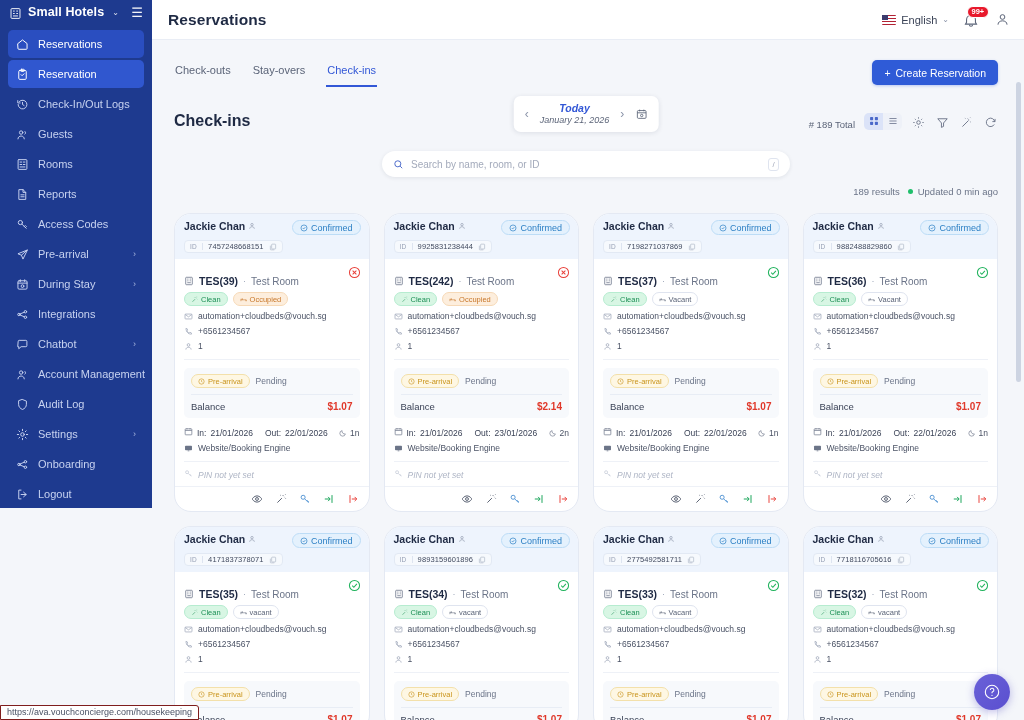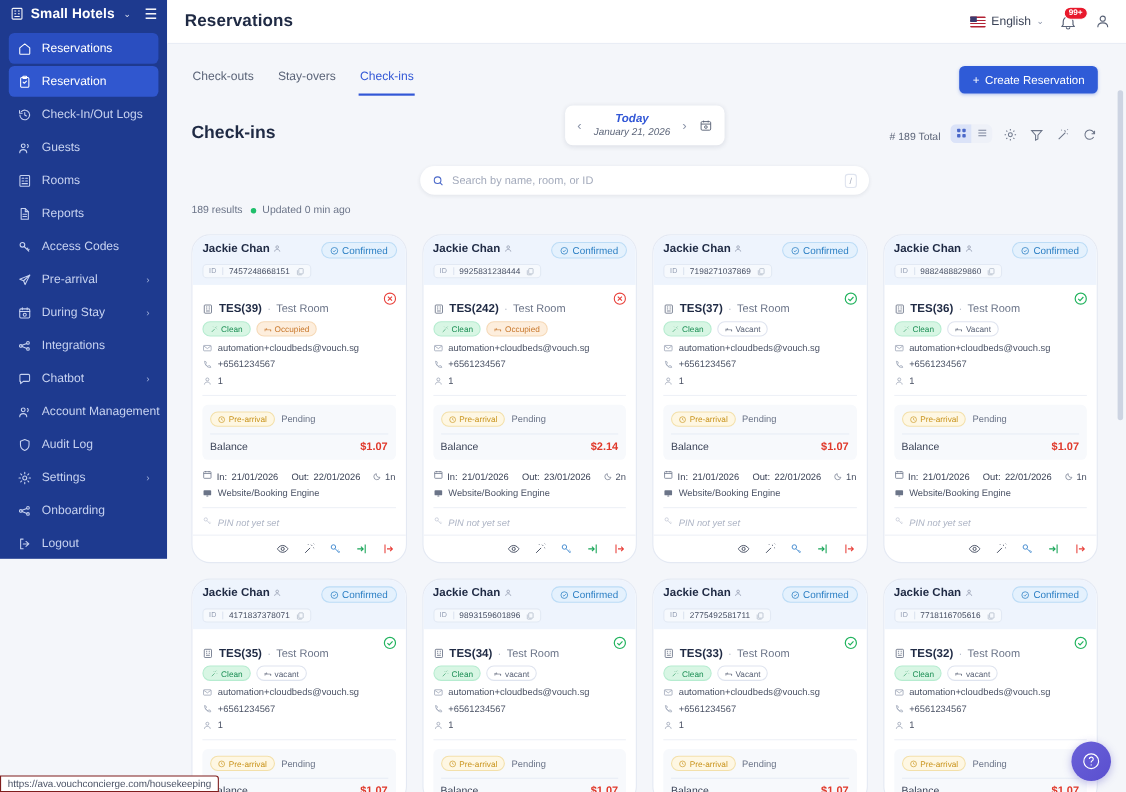--- a/index.html
+++ b/index.html
@@ -105,21 +105,21 @@
   }
   .searchbox input {
     flex: 1; border: none; outline: none; font-size: 10px; color: #3b4357;
     font-family: inherit; background: transparent;
   }
   .searchbox input::placeholder { color: #a3aabb; }
   .slashkey {
     width: 11px; height: 13px; border: 1px solid #dfe4ef; border-radius: 3px;
     font-size: 8px; color: #a3aabb; display: flex; align-items: center; justify-content: center;
   }
-  .resultline { display: flex; justify-content: flex-start; align-items: center; gap: 8px; margin-top: 9px; font-size: 9.5px; color: #6b7488; }
+  .resultline { display: flex; justify-content: flex-end; align-items: center; gap: 8px; margin-top: 9px; font-size: 9.5px; color: #6b7488; }
   .dot { width: 5px; height: 5px; border-radius: 50%; background: #1fbf6b; display: inline-block; }
 
   
   .grid {
     display: grid; grid-template-columns: repeat(4, 1fr);
     gap: 14px; margin-top: 16px; padding-bottom: 20px;
   }
   .card {
     background: #fff; border: 1px solid #e4e9f3; border-radius: 17px;
     overflow: hidden; display: flex; flex-direction: column;

